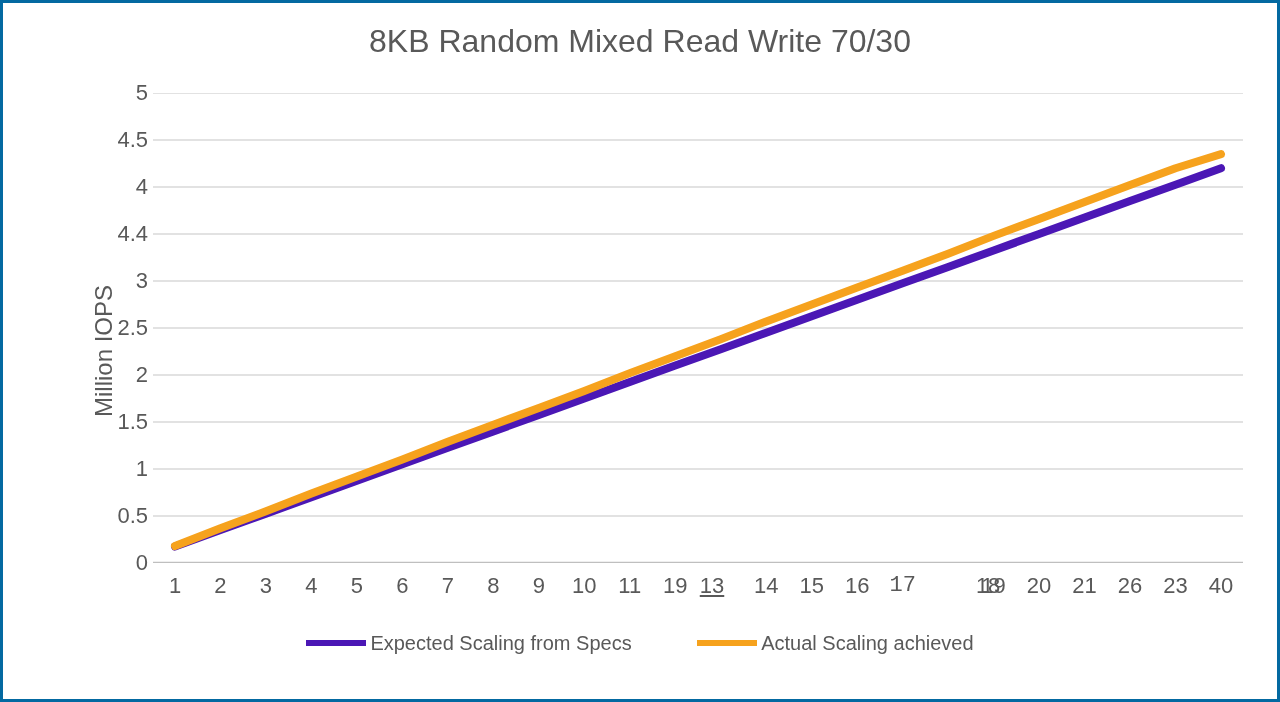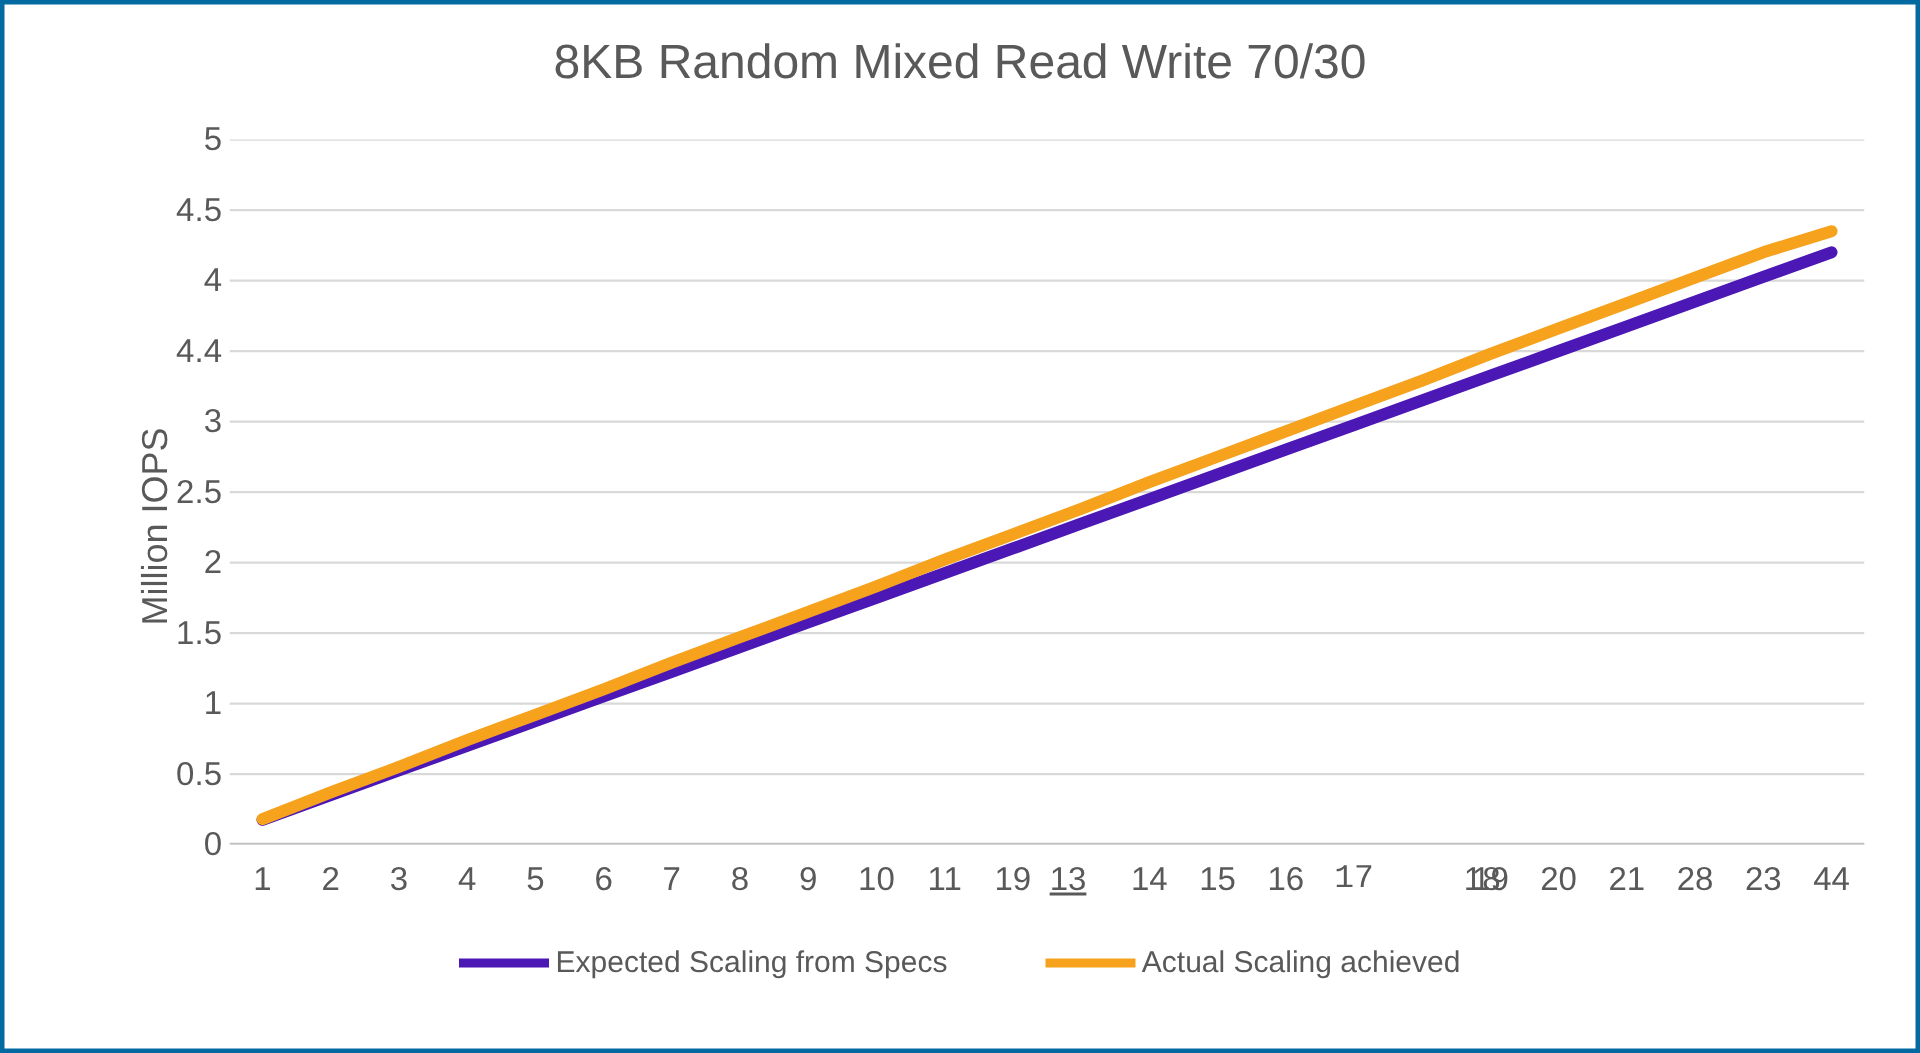--- a/index.html
+++ b/index.html
@@ -146,23 +146,23 @@
       <div class="xtick" style="left: 522.261px;">19</div>
       <div class="xtick" style="left: 559px; text-decoration: underline;">13</div>
       <div class="xtick" style="left: 613.217px;">14</div>
       <div class="xtick" style="left: 658.696px;">15</div>
       <div class="xtick" style="left: 704.174px;">16</div>
       <div class="xtick" style="left: 749.652px; font-family: Liberation Mono, monospace;">17</div>
       <div class="xtick" style="left: 795.13px; margin-left: 40px;">18</div>
       <div class="xtick" style="left: 840.609px;">19</div>
       <div class="xtick" style="left: 886.087px;">20</div>
       <div class="xtick" style="left: 931.565px;">21</div>
-      <div class="xtick" style="left: 977.043px;">28</div>
+      <div class="xtick" style="left: 977.043px;">26</div>
       <div class="xtick" style="left: 1022.52px;">23</div>
-      <div class="xtick" style="left: 1068px;">44</div>
+      <div class="xtick" style="left: 1068px;">40</div>
     </div>
 
   <div class="legend">
     <span class="legend-item">
       <span class="swatch" id="swatch-0" style="background: rgb(75, 23, 181);"></span>
       <span>Expected Scaling from Specs</span>
     </span>
     <span class="legend-item">
       <span class="swatch" id="swatch-1" style="background: rgb(246, 162, 29);"></span>
       <span>Actual Scaling achieved</span>

